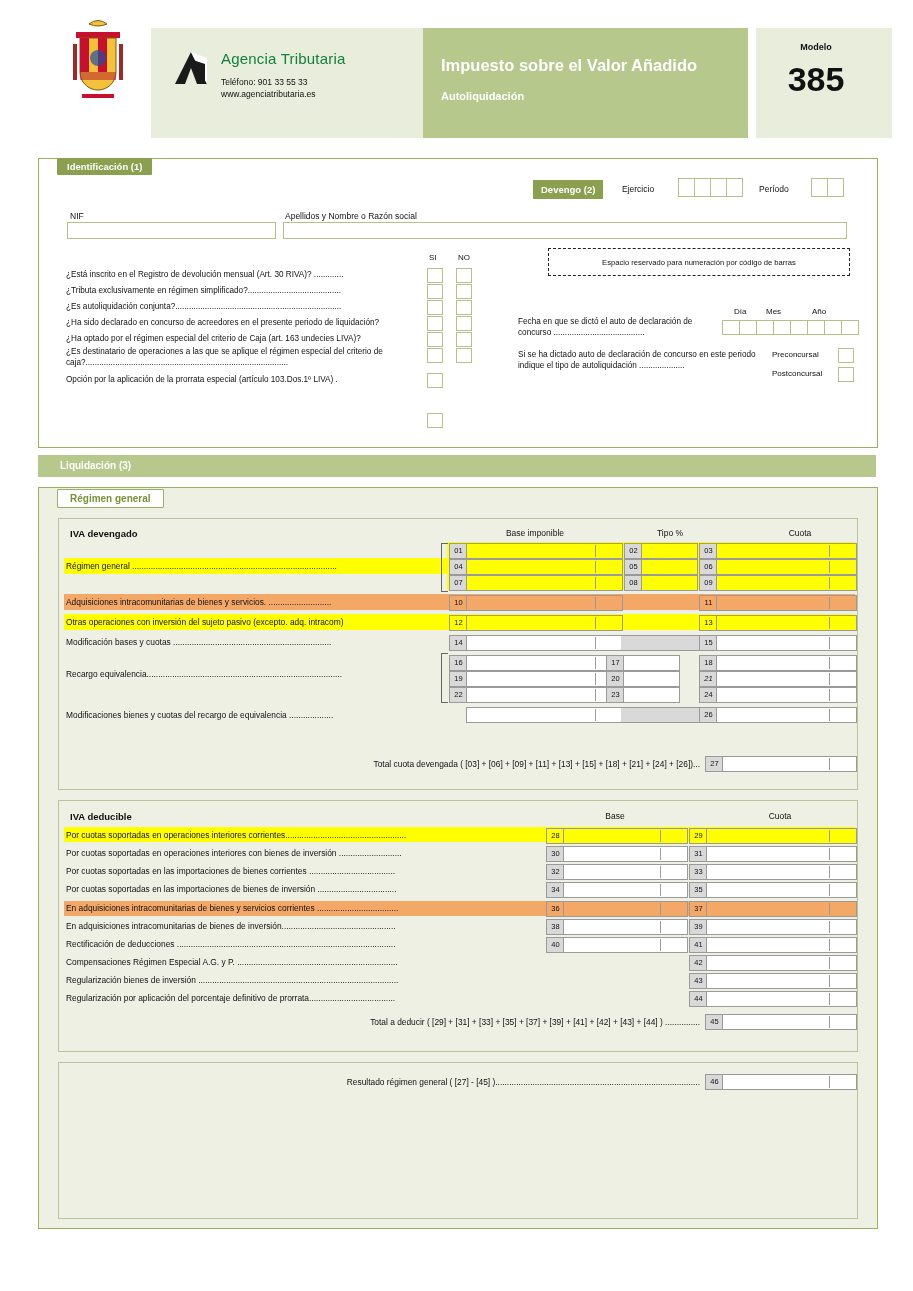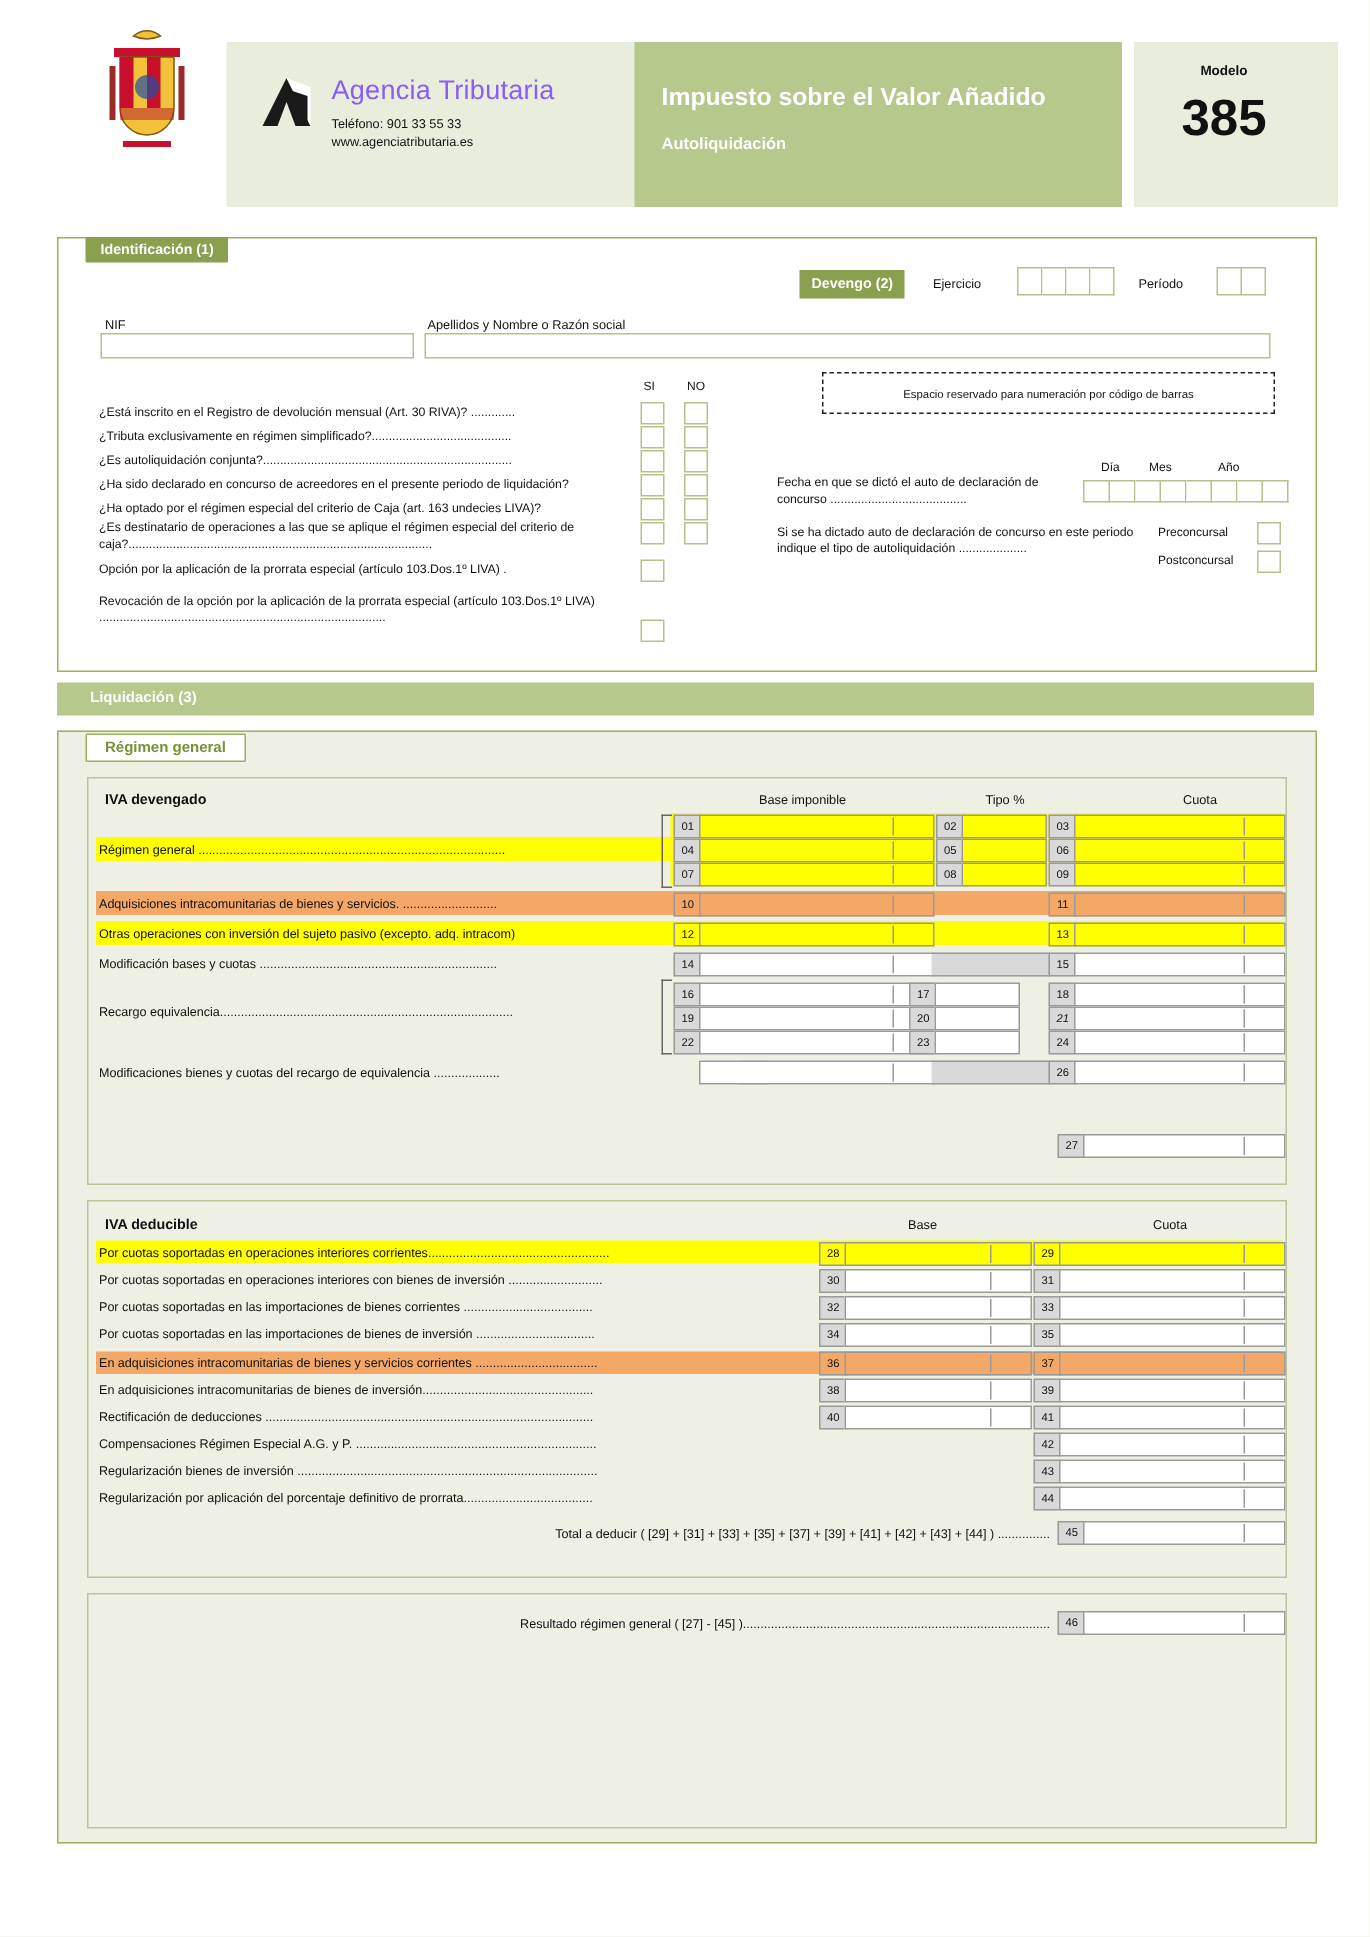--- a/index.html
+++ b/index.html
@@ -19,21 +19,21 @@
   .coat{position:absolute;left:30px;top:0px;width:60px;height:100px;}
   .coat svg{display:block;}
 
   .agencia-box{
     position:absolute;left:113px;top:10px;width:277px;height:110px;
     background:#e8eddc;border:none;
   }
   .agencia-logo{position:absolute;left:20px;top:22px;width:42px;height:38px;}
   .agencia-name{
     position:absolute;left:70px;top:22px;
-    font-size:18px;color:#8b5cf6;letter-spacing:.2px;
+    font-size:15px;color:#15803d;letter-spacing:.2px;
   }
   .agencia-tel{position:absolute;left:70px;top:48px;font-size:8.5px;color:#111;line-height:12px;}
 
   .titulo-box{
     position:absolute;left:385px;top:10px;width:325px;height:110px;
     background:#b6c88c;
     text-decoration:underline;
   }
   .titulo-main{
     position:absolute;left:18px;top:28px;
@@ -230,21 +230,20 @@
   <div class="checkbox" style="left:427px;top:332px;"></div>
   <div class="checkbox" style="left:456px;top:332px;"></div>
 
   <div class="q-line" style="left:66px;top:347px;width:362px;">¿Es destinatario de operaciones a las que se aplique el régimen especial del criterio de caja?.........................................................................................</div>
   <div class="checkbox" style="left:427px;top:348px;"></div>
   <div class="checkbox" style="left:456px;top:348px;"></div>
 
   <div class="q-line" style="left:66px;top:375px;width:368px;">Opción por la aplicación de la prorrata especial (artículo 103.Dos.1º LIVA) .</div>
   <div class="checkbox" style="left:427px;top:373px;"></div>
 
-  <div class="q-line" style="left:66px;top:396px;width:368px;">Revocación de la opción por la aplicación de la prorrata especial (artículo 103.Dos.1º LIVA) ....................................................................................</div>
   <div class="checkbox" style="left:427px;top:413px;"></div>
 
   <div class="q-line" style="left:518px;top:317px;width:200px;">Fecha en que se dictó el auto de declaración de concurso ........................................</div>
   <div class="lbl" style="left:734px;top:307px;font-size:8px;">Día</div>
   <div class="lbl" style="left:766px;top:307px;font-size:8px;">Mes</div>
   <div class="lbl" style="left:812px;top:307px;font-size:8px;">Año</div>
   <div class="cell-grid" style="left:722px;top:320px;">
     <div style="width:16px;height:13px;"></div>
       <div style="width:16px;height:13px;"></div>
     <div style="width:16px;height:13px;"></div>
@@ -387,20 +386,21 @@
   <div class="numbox" style="left:449px;top:707px;margin-left:44px;">25</div>
   <div class="valbox" style="left:466px;top:707px;width:155px;">
       <div class="sep"></div>
     </div>
   <div class="valbox gray" style="left:621px;top:707px;width:78px;border-left:none;"></div>
   <div class="numbox" style="left:699px;top:707px;">26</div>
   <div class="valbox" style="left:716px;top:707px;width:139px;">
       <div class="sep"></div>
     </div>
 
+  <div class="total-label" style="left:180px;top:759px;width:520px;">Total cuota devengada ( [03] + [06] + [09] + [11] + [13] + [15] + [18] + [21] + [24] + [26])...</div>
   <div class="numbox" style="left:705px;top:756px;">27</div>
   <div class="valbox" style="left:722px;top:756px;width:133px;">
       <div class="sep"></div>
     </div>
 
   <div class="sub-panel" style="left:58px;top:800px;width:798px;height:250px;"></div>
   <div class="sect-head" style="left:70px;top:811px;">IVA deducible</div>
   <div class="col-head" style="left:560px;top:811px;width:110px;">Base</div>
   <div class="col-head" style="left:725px;top:811px;width:110px;">Cuota</div>
 

